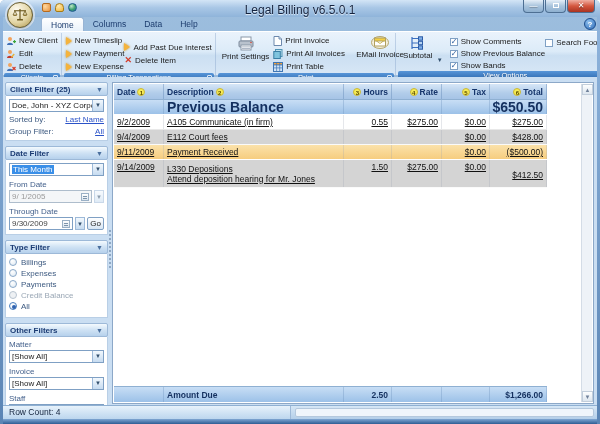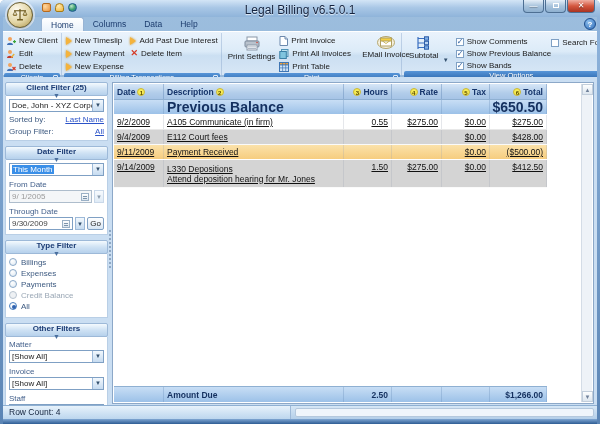--- a/index.html
+++ b/index.html
@@ -35,21 +35,21 @@
   .chk{display:flex;align-items:center;gap:3px;font-size:8px;height:11px;white-space:nowrap;color:#1a1a1a;}
   .box{width:8px;height:8px;background:#fff;border:1px solid #7fa0c4;position:relative;flex:none;}
   .chk.checked .box::after{content:"✓";position:absolute;left:0;top:-2px;font-size:8px;color:#2c5d9e;}
   .arrow-ico{width:0;height:0;border-left:6px solid #f5b33c;border-top:4px solid transparent;border-bottom:4px solid transparent;filter:drop-shadow(0 0 1px #c98d1c);flex:none;}
   .x-ico{color:#d43c2a;font-size:9px;font-weight:bold;line-height:9px;flex:none;}
   .ddarrow{font-size:6px;color:#33506e;align-self:center;margin:14px 2px 0 1px;}
   
   .content{position:absolute;left:3px;top:77px;width:594px;height:328px;background:#cadef2;}
   
   .sidebar{position:absolute;left:2px;top:5px;width:103px;font-size:8px;color:#3d5a80;}
-  .shead{height:14px;background:linear-gradient(#f4fafe,#cfe2f4 50%,#b6d1ec);border:1px solid #9db9d8;border-radius:2px;font-size:8px;font-weight:bold;color:#1c3c74;display:flex;justify-content:space-between;align-items:center;padding:0 4px;margin-top:5px;flex-direction:column;}
+  .shead{height:14px;background:linear-gradient(#f4fafe,#cfe2f4 50%,#b6d1ec);border:1px solid #9db9d8;border-radius:2px;font-size:8px;font-weight:bold;color:#1c3c74;display:flex;justify-content:space-between;align-items:center;padding:0 4px;margin-top:5px;}
   .shead:first-child{margin-top:0;}
   .shead .hdar{color:#4a6f9e;font-size:7px;}
   .sbody{background:#fff;border:1px solid #b9cfe6;border-top:none;padding:3px 3px 4px 3px;}
   .combo{height:13px;border:1px solid #7fa0c4;background:#fff;display:flex;align-items:center;padding-left:2px;overflow:hidden;}
   .combo .val{flex:1;white-space:nowrap;overflow:hidden;color:#222;}
   .combo .abtn{width:11px;height:100%;flex:none;background:linear-gradient(#f2f8fd,#c6dbf0);border-left:1px solid #9db9d8;font-size:6px;color:#33506e;text-align:center;line-height:11px;}
   .sel-hl{background:#3a8fe8;color:#fff;padding:0 1px;}
   .srow{display:flex;justify-content:space-between;margin-top:3px;}
   .link{color:#2a52c8;text-decoration:underline;}
   .flabel{margin:4px 0 1px 0;color:#44618c;}
@@ -168,21 +168,21 @@
                 <path d="M6.5 5 L9.5 8 M9.5 5 L6.5 8" stroke="#d43c2a" stroke-width="1.2"></path>
               </svg>
           <span>Delete</span>
         </div>
       </div>
         </div>
       <div class="rcaption"><span>Clients</span><span class="launcher"></span></div>
     </div>
 
     <div class="rgroup" style="width:168px;">
-      <div class="rbody" style="gap:6px;">
+      <div class="rbody" style="gap:0;align-items:center;">
         <div class="scol">
           <div class="sitem">
               <span class="arrow-ico"></span>
               <span>New Timeslip</span>
             </div>
           <div class="sitem">
               <span class="arrow-ico"></span>
               <span>New Payment</span>
             </div>
           <div class="sitem">
@@ -460,21 +460,21 @@
 
         <div class="grow drow r-gray r-tall">
           <div class="cell c-l" style="align-items:flex-start;padding-top:2px;">9/14/2009</div>
           <div class="cell desc2">
             <span>L330 Depositions</span>
             <span>Attend deposition hearing for Mr. Jones</span>
           </div>
           <div class="cell c-r" style="align-items:flex-start;padding-top:2px;">1.50</div>
           <div class="cell c-r" style="align-items:flex-start;padding-top:2px;">$275.00</div>
           <div class="cell c-r" style="align-items:flex-start;padding-top:2px;">$0.00</div>
-          <div class="cell c-r" style="align-items:flex-start;padding-top:2px;">$412.50</div>
+          <div class="cell c-r" style="align-items:flex-start;padding-top:10px;">$412.50</div>
         </div>
       </div>
 
       <div class="grow amountdue">
         <div class="cell"></div>
         <div class="cell c-l">Amount Due</div>
         <div class="cell c-r">2.50</div>
         <div class="cell"></div>
           <div class="cell"></div>
         <div class="cell c-r">$1,266.00</div>

